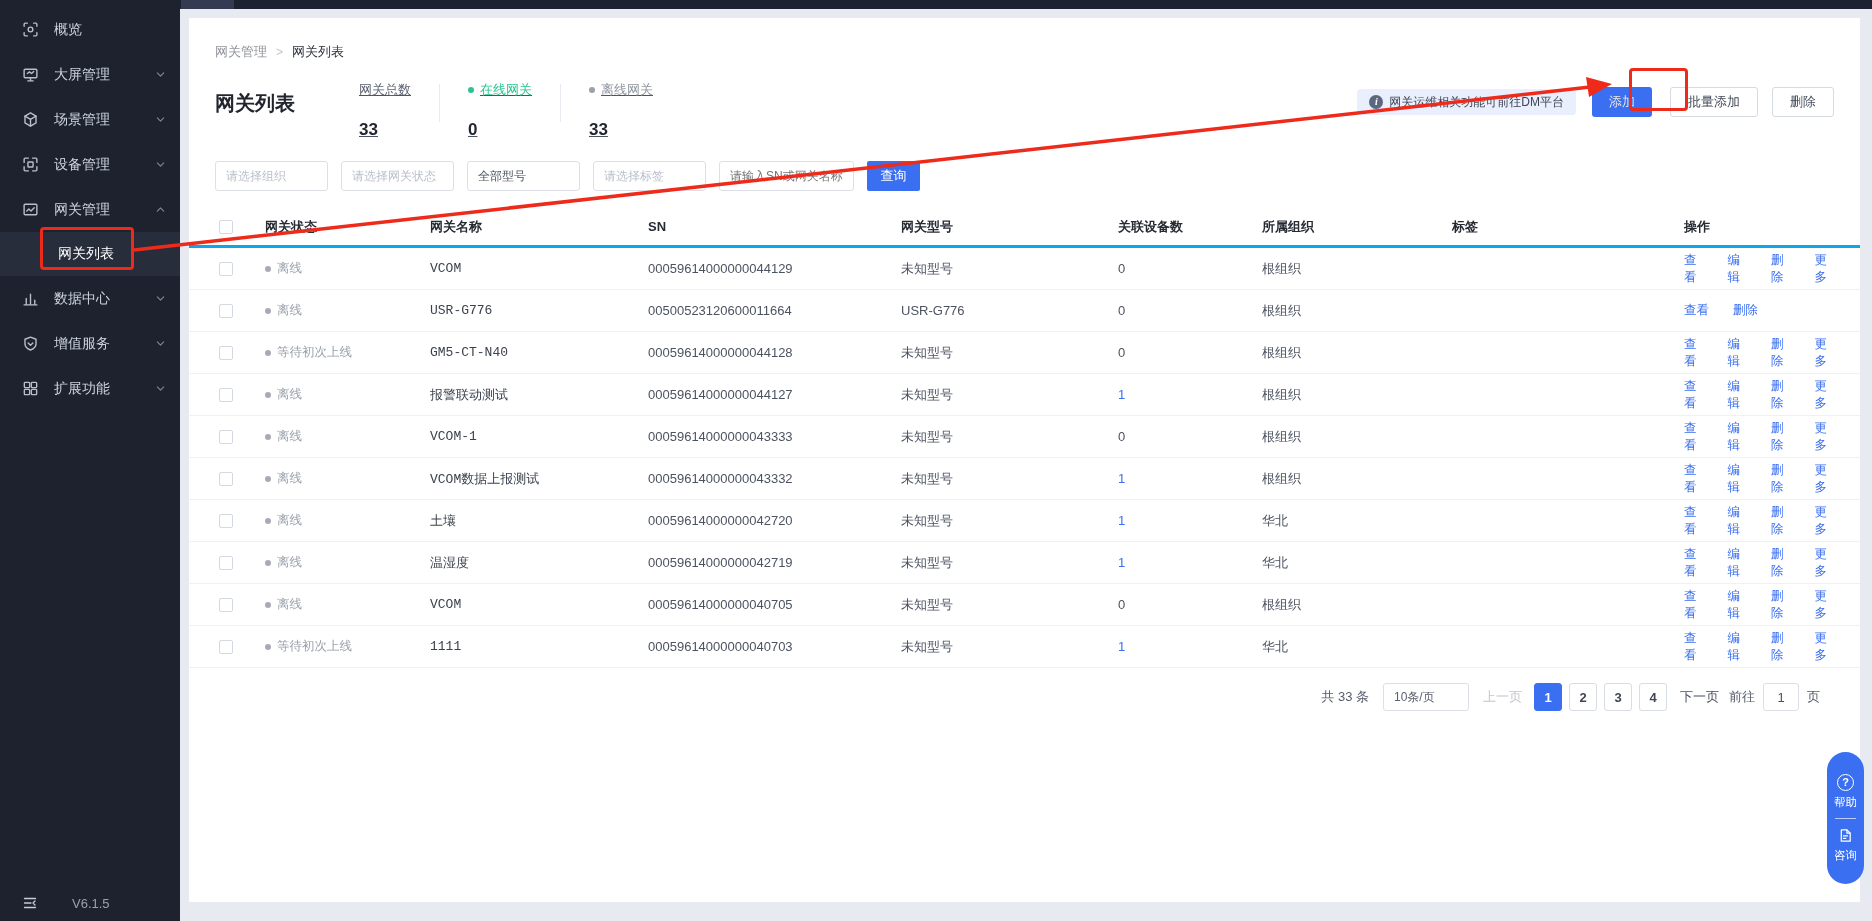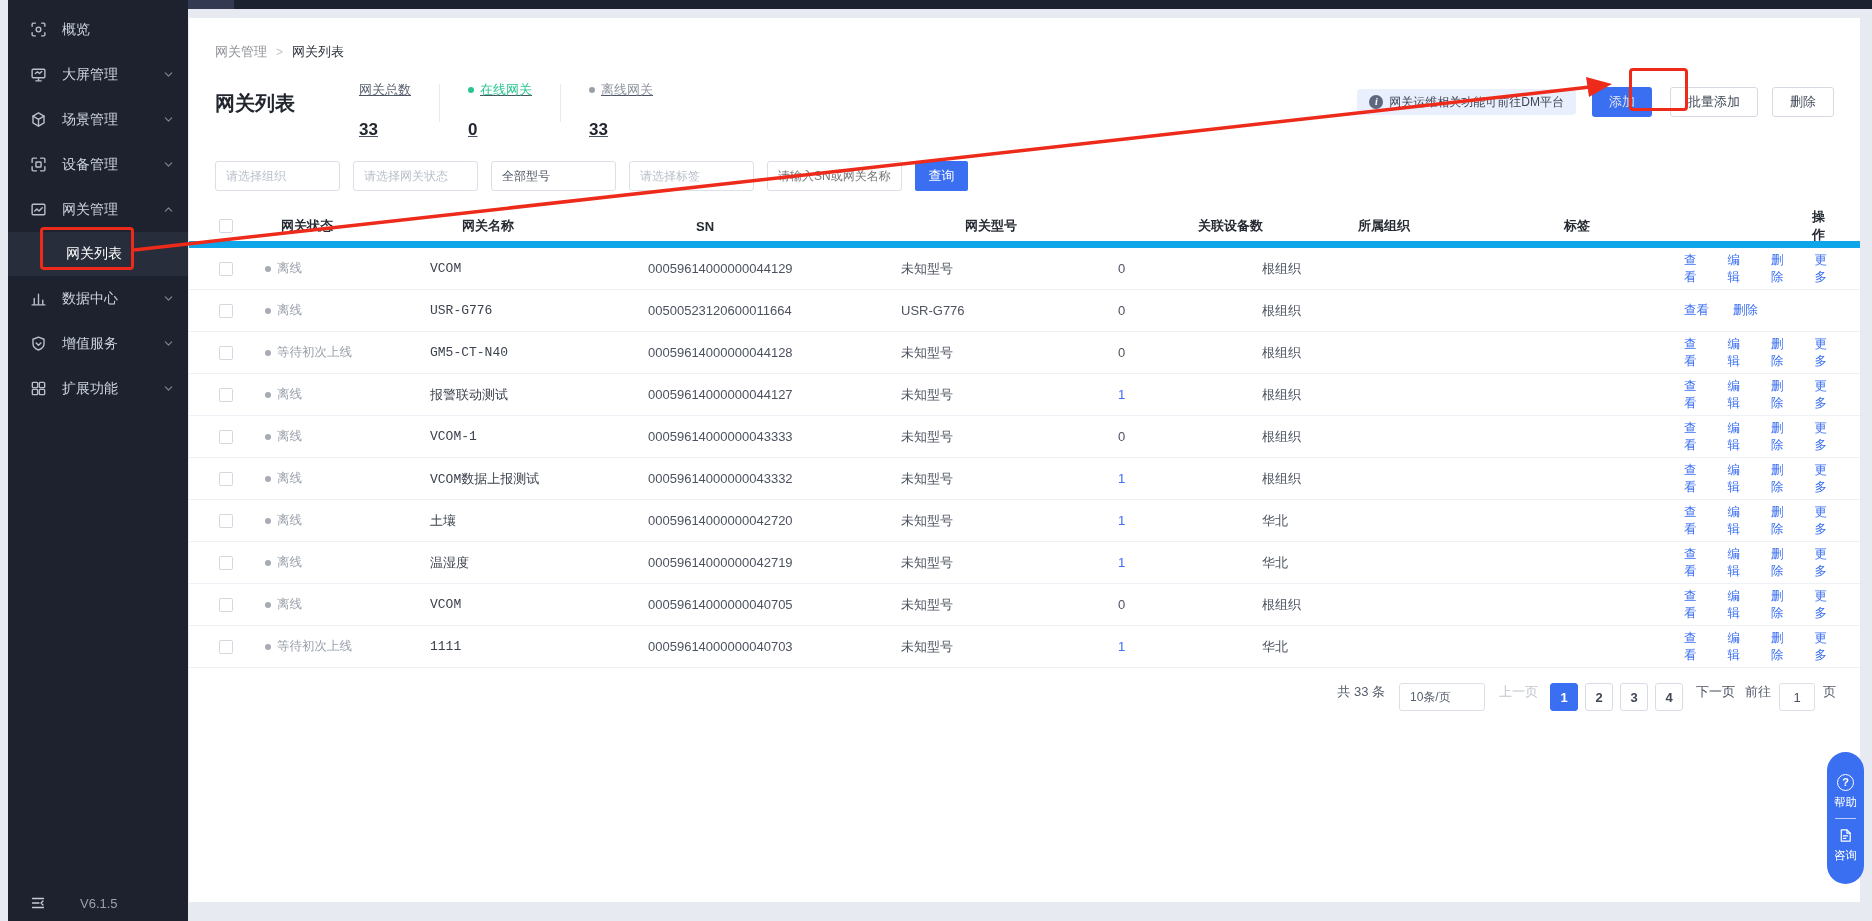--- a/index.html
+++ b/index.html
@@ -3,21 +3,21 @@
 <meta charset="utf-8">
 <style>
   :root{ --accent:#3a6ff2; --red:#ee2a1b; }
   *{ box-sizing:border-box; margin:0; padding:0; }
   html,body{ width:1872px; height:921px; }
   body{
     position:relative; overflow:hidden; background:#e8eaf1;
     font-family:"Liberation Sans","DejaVu Sans",sans-serif; font-size:13px; color:#4c5360;
   }
   
-  .sidebar{ position:absolute; left:8px; top:0; width:180px; height:921px; background:#1d222e; z-index:10; }
+  .sidebar{ position:absolute; left:0; top:0; width:180px; height:921px; background:#1d222e; z-index:10; }
   .side-menu{ padding-top:7px; }
   .side-item{ display:flex; align-items:center; height:45px; padding:0 14px 0 22px; color:#ccd2de; font-size:14px; cursor:pointer; }
   .side-item .ic{ width:17px; height:17px; margin-right:15px; display:flex; align-items:center; justify-content:center; opacity:.92; }
   .side-item .ic svg{ width:17px; height:17px; }
   .side-item .lbl{ flex:1; white-space:nowrap; }
   .chev{ display:flex; } .chev svg{ width:11px; height:11px; opacity:.75; }
   .side-sub{ height:44px; background:#282d3b; color:#ffffff; font-size:14px; display:flex; align-items:center; padding-left:58px; cursor:pointer; }
   .side-bottom{ position:absolute; left:0; bottom:10px; width:180px; display:flex; align-items:center; padding-left:22px; color:#9aa0ae; font-size:13px; }
   .side-bottom .ic{ width:16px; height:16px; margin-right:34px; display:flex; } .side-bottom svg{ width:16px; height:16px; }
   
@@ -38,38 +38,38 @@
   .vdiv{ width:1px; background:#e7eaf0; margin:3px 28px 0; height:38px; }
   .hdr-right{ margin-left:auto; display:flex; align-items:center; margin-top:6px; }
   .notice{ height:26px; background:#e9effc; border-radius:4px; display:flex; align-items:center; padding:0 12px; font-size:12px; color:#3d4656; margin-right:16px; white-space:nowrap; }
   .info-ic{ width:14px; height:14px; border-radius:50%; background:#5c6880; color:#fff; font-size:10px; line-height:14px; text-align:center; margin-right:6px; font-weight:bold; font-style:italic; font-family:"Liberation Serif",serif; }
   .btn{ height:30px; padding:0 17px; border-radius:3px; font-size:13px; display:flex; align-items:center; cursor:pointer; white-space:nowrap; }
   .btn-primary{ background:var(--accent); color:#e5e5e5; margin-right:18px; }
   .btn-plain{ background:#fff; border:1px solid #d6dae2; color:#444c5a; }
   .btn-plain + .btn-plain{ margin-left:14px; }
   
   .filters{ display:flex; gap:13px; padding:21px 26px 0; }
-  .sel,.inp{ width:125px; height:30px; border:1px solid #dcdfe6; border-radius:3px; display:flex; align-items:center; padding:0 8px 0 10px; font-size:12px; color:#b9bfca; background:#fff; cursor:pointer; }
+  .sel,.inp{ width:113px; height:30px; border:1px solid #dcdfe6; border-radius:3px; display:flex; align-items:center; padding:0 8px 0 10px; font-size:12px; color:#b9bfca; background:#fff; cursor:pointer; }
   .sel .sp{ flex:1; white-space:nowrap; overflow:hidden; }
   .sel.has-value{ color:#4b5260; }
   .inp{ width:135px; cursor:text; }
   .btn-search{ width:53px; height:30px; justify-content:center; background:var(--accent); color:#fff; border-radius:2px; padding:0; }
   
   .tbl{ margin-top:17px; }
   .trow{ display:grid; grid-template-columns:46px 165px 218px 253px 217px 144px 190px 232px 1fr;
          align-items:center; height:42px; padding:0 26px 0 30px; border-bottom:1px solid #eef1f6; font-size:13px; color:#4c5360; }
-  .thead{ font-weight:bold; color:#262b33; height:40px; border-bottom:7px solid #0ea5e9;gap:16px; }
+  .thead{ font-weight:bold; color:#262b33; height:40px; border-bottom:3px solid #0ea5e9; }
   .cb{ width:14px; height:14px; border:1px solid #d4d8e0; border-radius:2px; background:#fff; cursor:pointer; }
   .status{ color:#99a0aa; display:flex; align-items:center; font-size:12.5px; }
   .sdot{ width:6px; height:6px; border-radius:50%; background:#a6abb5; margin-right:6px; }
   .gname{ color:#3b414d;font-family:Liberation Mono, monospace; }
   .lnk{ color:var(--accent); cursor:pointer; }
   .ops{ display:flex; gap:24px; font-size:12.5px; }
   
-  .pagi{ display:flex; justify-content:flex-end; padding:15px 24px 0 0; font-size:13px; color:#565d6a; }
+  .pagi{ display:flex; align-items:center; justify-content:flex-end; padding:15px 40px 0 0; font-size:13px; color:#565d6a; }
   .psel{ width:86px; height:28px; border:1px solid #dcdfe6; border-radius:3px; display:flex; align-items:center; padding:0 7px 0 10px; font-size:12px; color:#5a6170; margin:0 14px; cursor:pointer; background:#fff; }
   .psel .sp{ flex:1; }
   .pprev{ color:#c2c6cf; margin-right:12px; cursor:default; }
   .pnum{ width:28px; height:28px; border:1px solid #d8dce5; border-radius:3px; display:flex; align-items:center; justify-content:center; margin-right:7px; font-weight:bold; color:#3f4654; background:#fff; cursor:pointer; font-size:13px; }
   .pnum.active{ background:var(--accent); border-color:var(--accent); color:#fff; }
   .pnext{ margin:0 10px 0 6px; color:#4a5160; cursor:pointer; }
   .goto-inp{ width:36px; height:28px; border:1px solid #dcdfe6; border-radius:3px; text-align:center; font-size:13px; color:#4a5160; margin:0 8px; background:#fff; }
   
   .float-help{ position:absolute; left:1827px; top:752px; width:37px; height:132px; background:var(--accent); border-radius:19px; display:flex; flex-direction:column; align-items:center; justify-content:center; color:#fff; z-index:40; }
   .fh-btn{ display:flex; flex-direction:column; align-items:center; cursor:pointer; }

